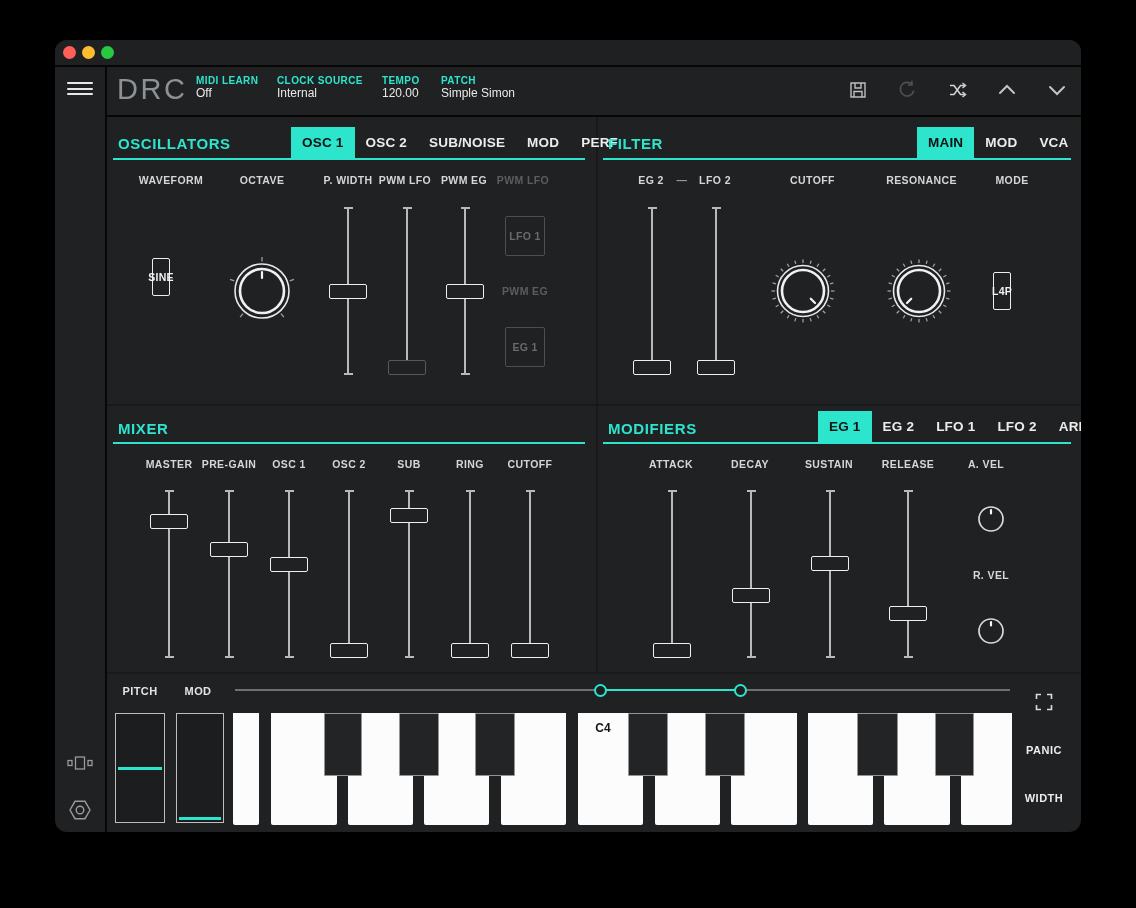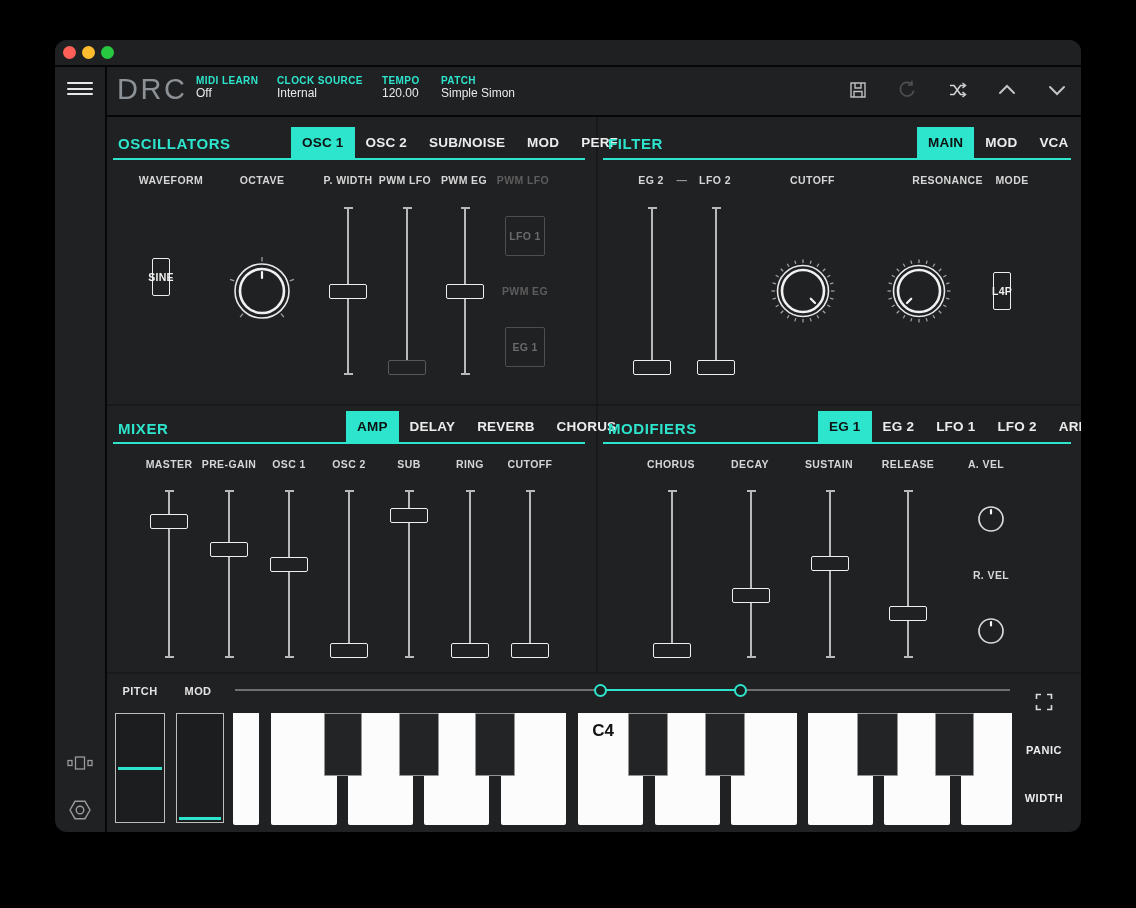--- a/index.html
+++ b/index.html
@@ -65,21 +65,21 @@
   .wheel{ position:absolute; width:50px; height:110px; border:1px solid #bdbdbd; background:#1c1d1f; }
   .wheel-line{ position:absolute; left:2px; right:2px; height:3px; background:var(--accent); }
   .hrange{ position:absolute; left:180px; top:643px; width:775px; height:14px; }
   .hrange-line{ position:absolute; left:0; right:0; top:6px; height:2px; background:#6f6f6f; }
   .hrange-fill{ position:absolute; top:6px; height:2px; background:var(--accent); }
   .hrange-handle{ position:absolute; top:0.5px; width:13px; height:13px; border-radius:50%;
                   border:2px solid var(--accent); background:#1c1d1f; }
   .keyboard{ position:absolute; left:178px; top:673px; width:779px; height:112px; overflow:hidden; }
   .wkey{ position:absolute; top:0; height:112px; background:#fcfcfc; border-radius:0 0 2px 2px; }
   .bkey{ position:absolute; top:0; height:63px; background:#232425; border:1px solid #949494; border-radius:0 0 1px 1px; }
-  .keylabel{ position:absolute; transform:translateX(-50%); top:8px; font-size:17px; font-weight:bold; color:#141414; }
+  .keylabel{ position:absolute; transform:translateX(-50%); top:8px; font-size:12px; font-weight:bold; color:#141414; }
   .side-label{ position:absolute; transform:translateX(-50%); font-weight:bold; font-size:11px; color:#ececec; letter-spacing:.5px; }
   .sb-icon{ position:absolute; }
 </style>
 </head>
 <body>
 
 <div id="canvas">
   <div class="window">
 
     <div class="titlebar">
@@ -217,21 +217,21 @@
       <div class="tab active">MAIN</div>
       <div class="tab">MOD</div>
       <div class="tab">VCA</div>
     </div>
     <div class="underline" style="left:548px; top:118px; width:468px;"></div>
 
     <div class="plabel" style="left:596px; top:134px;">EG 2</div>
     <div class="plabel" style="left:627px; top:134px; color:#9a9a9a;">—</div>
     <div class="plabel" style="left:660px; top:134px;">LFO 2</div>
     <div class="plabel" style="left:749px; top:134px;padding-left:17px;">CUTOFF</div>
-    <div class="plabel" style="left:889px; top:134px;padding-left:7px;">RESONANCE</div>
+    <div class="plabel" style="left:863px; top:134px;padding-left:7px;">RESONANCE</div>
     <div class="plabel" style="left:957px; top:134px;">MODE</div>
 
     <div class="vslider" style="left:575px; top:167px;">
       <div class="track"></div>
       <div class="handle" style="top: 153px;"></div>
     </div>
     <div class="vslider" style="left:639px; top:167px;">
       <div class="track"></div>
       <div class="handle" style="top: 153px;"></div>
     </div>
@@ -299,26 +299,20 @@
         <circle r="25.5" class="kr1"></circle>
         <circle r="21" class="kr2"></circle>
       <g class="knob-ind" transform="rotate(-135)">
           <line x1="0" y1="-17" x2="0" y2="-11"></line>
         </g>
     </svg>
 
     <div class="sq-btn" style="left:938px; top:232px;">L4P</div>
 
     <div class="sec-title" style="left:63px; top:380px;">MIXER</div>
-    <div class="tabs" style="left:291px; top:371px;">
-      <div class="tab active">AMP</div>
-      <div class="tab">DELAY</div>
-      <div class="tab">REVERB</div>
-      <div class="tab">CHORUS</div>
-    </div>
     <div class="underline" style="left:58px; top:402px; width:472px;"></div>
 
     <div class="plabel" style="left:114px; top:418px;">MASTER</div>
     <div class="plabel" style="left:174px; top:418px;">PRE-GAIN</div>
     <div class="plabel" style="left:234px; top:418px;">OSC 1</div>
     <div class="plabel" style="left:294px; top:418px;">OSC 2</div>
     <div class="plabel" style="left:354px; top:418px;">SUB</div>
     <div class="plabel" style="left:415px; top:418px;">RING</div>
     <div class="plabel" style="left:475px; top:418px;">CUTOFF</div>
 
@@ -354,21 +348,21 @@
     <div class="sec-title" style="left:553px; top:380px;">MODIFIERS</div>
     <div class="tabs" style="left:763px; top:371px;">
       <div class="tab active">EG 1</div>
       <div class="tab">EG 2</div>
       <div class="tab">LFO 1</div>
       <div class="tab">LFO 2</div>
       <div class="tab">ARP</div>
     </div>
     <div class="underline" style="left:548px; top:402px; width:468px;"></div>
 
-    <div class="plabel" style="left:616px; top:418px;">CHORUS</div>
+    <div class="plabel" style="left:616px; top:418px;">ATTACK</div>
     <div class="plabel" style="left:695px; top:418px;">DECAY</div>
     <div class="plabel" style="left:774px; top:418px;">SUSTAIN</div>
     <div class="plabel" style="left:853px; top:418px;">RELEASE</div>
     <div class="plabel" style="left:931px; top:418px;">A. VEL</div>
 
     <div class="vslider" style="left:595px; top:450px;">
       <div class="track"></div>
         <div class="handle" style="top: 153px;"></div>
       </div>
     <div class="vslider" style="left:674px; top:450px;">

